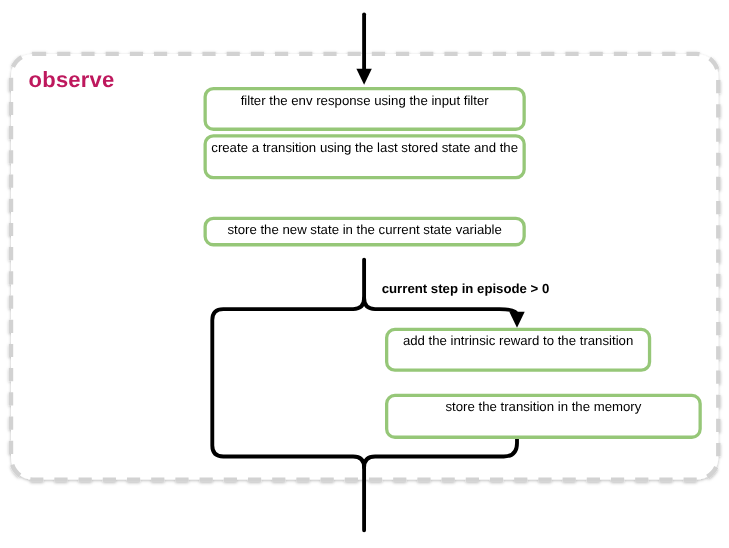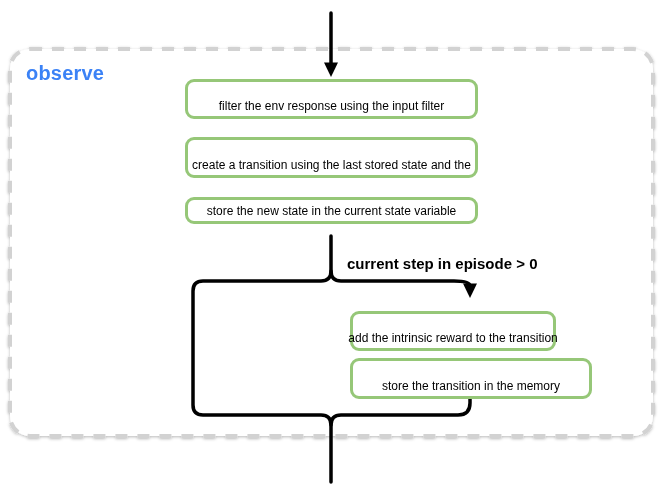--- a/index.html
+++ b/index.html
@@ -25,50 +25,50 @@
   .node {
     position: absolute;
     z-index: 2;
     box-sizing: border-box;
     background: #ffffff;
     border: 3px solid #96c778;
     border-radius: 9px;
     display: flex;
     flex-direction: column;
     align-items: center;
-    justify-content: flex-end;
+    justify-content: flex-start;
     text-align: center;
     font-size: 12px;
     line-height: 15px;
     color: #000000;
     padding: 2px 4px;
   }
   .node .line { white-space: nowrap; }
   #node-1 { left: 185px; top:  79px; width: 293px; height: 40px; }
-  #node-2 { left: 185px; top: 137px; width: 293px; height: 41px; }
+  #node-2 { left: 185px; top: 122px; width: 293px; height: 41px; }
   #node-3 { left: 185px; top: 197px; width: 293px; height: 27px; }
-  #node-4 { left: 350px; top: 311px; width: 206px; height: 40px; }
-  #node-5 { left: 350px; top: 358px; width: 242px; height: 41px; }
+  #node-4 { left: 350px; top: 298px; width: 242px; height: 40px; }
+  #node-5 { left: 350px; top: 358px; width: 288px; height: 41px; }
   #diagram-title {
     position: absolute;
     z-index: 2;
     left: 26px;
     top: 62px;
     font-size: 20px;
     font-weight: 700;
-    color: #3b82f6;
+    color: #be185d;
     letter-spacing: 0.2px;
     text-align: right;
   }
   #condition-label {
     position: absolute;
     z-index: 2;
     left: 347px;
     top: 255px;
-    font-size: 15px;
+    font-size: 12px;
     font-weight: 700;
     color: #000000;
     white-space: nowrap;
   }
 </style>
 </head>
 <body>
 
 <div id="stage">
 

